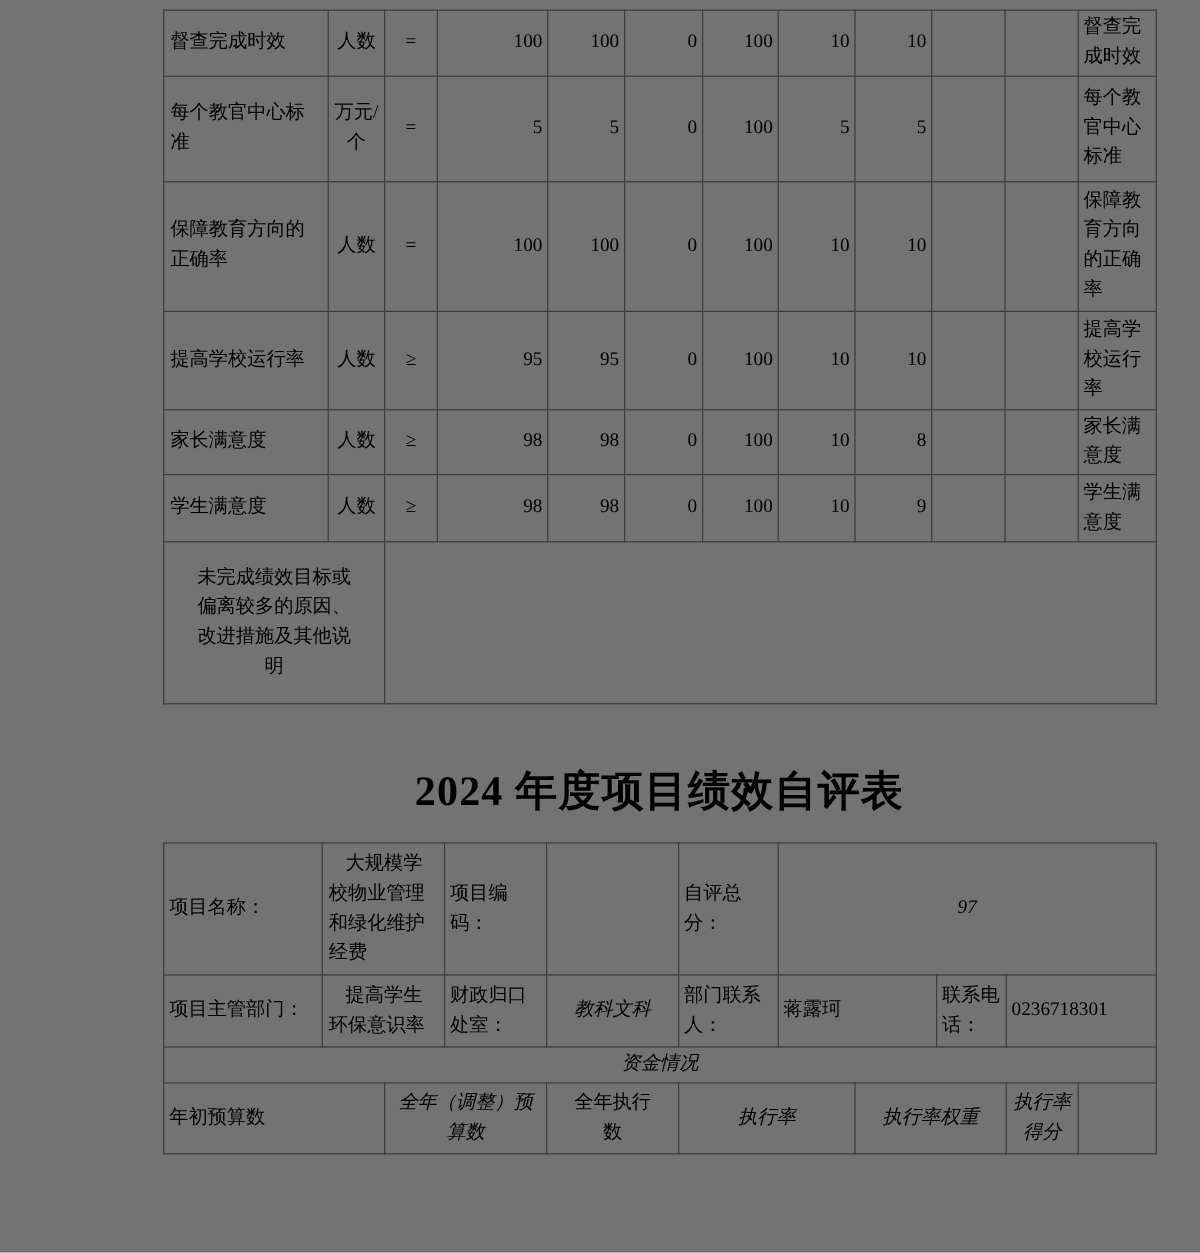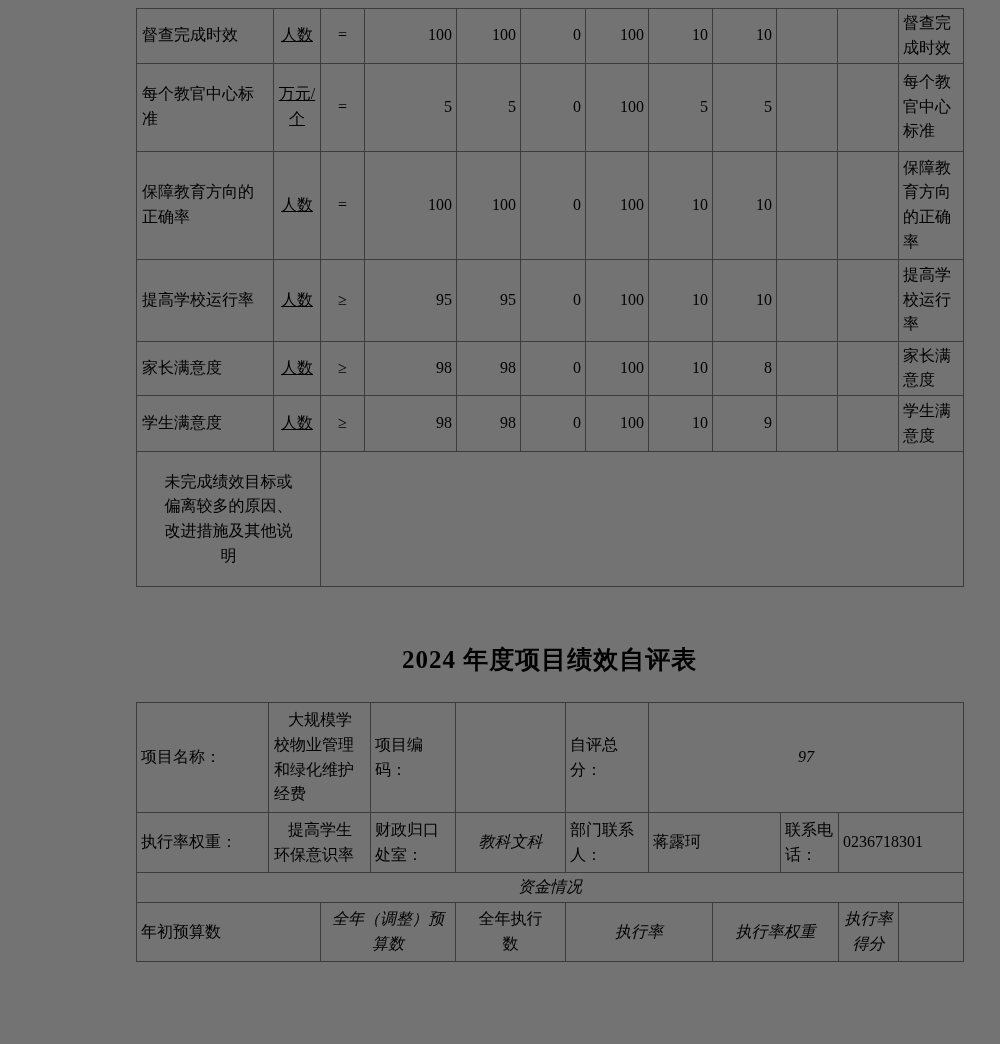--- a/index.html
+++ b/index.html
@@ -31,36 +31,36 @@
     font-size: 16px;
     line-height: 1.55;
     vertical-align: middle;
     padding: 2px 4px;
     word-break: break-all;
     overflow: hidden;
     text-align: left;
   }
   
   .t1 td.c-name   { text-align: left; padding-left: 5px; padding-right: 4px; }
-  .t1 td.c-unit   { text-align: center; padding: 2px 2px; text-decoration: underline; }
+  .t1 td.c-unit   { text-align: center; padding: 2px 2px; }
   .t1 td.c-op     { text-align: center; }
   .t1 td.c-num    { text-align: right; padding-right: 4px; }
   .t1 td.c-empty  { }
   .t1 td.c-name2  { text-align: left; padding: 2px 4px; }
   .t1 td.footer-label {
     text-align: center;
     padding: 4px 25px;
   }
   
   .doc-title {
     margin: 52px 0 0 0;
     height: 42px;
     line-height: 42px;
     text-align: center;
-    font-size: 25px;
+    font-size: 35px;
     font-weight: bold;
     letter-spacing: 1px;
   }
   
   .t2 { margin-top: 21px; }
   .t2 td.lbl     { text-align: left; padding-left: 4px; padding-right: 4px; }
   .t2 td.val-ind { text-align: left; padding: 2px 5px; text-indent: 14px; }
   .t2 td.ctr     { text-align: center; font-style: italic; }
   .t2 td.val-l   { text-align: left; padding-left: 4px; }
   .t2 td.hdr-pad { text-align: center; padding: 2px 15px; }
@@ -197,21 +197,21 @@
       <tbody>
         <tr style="height:110px">
           <td class="lbl">项目名称：</td>
           <td class="val-ind" colspan="2">大规模学校物业管理和绿化维护经费</td>
           <td class="lbl">项目编码：</td>
           <td></td>
           <td class="lbl">自评总分：</td>
           <td class="ctr" colspan="5">97</td>
         </tr>
         <tr style="height:60px">
-          <td class="lbl">执行率权重：</td>
+          <td class="lbl">项目主管部门：</td>
           <td class="val-ind" colspan="2">提高学生环保意识率</td>
           <td class="lbl">财政归口处室：</td>
           <td class="ctr">教科文科</td>
           <td class="lbl">部门联系人：</td>
           <td class="val-l" colspan="2">蒋露珂</td>
           <td class="lbl">联系电话：</td>
           <td class="val-l" colspan="2">0236718301</td>
         </tr>
         <tr style="height:30px">
           <td class="ctr" colspan="11">资金情况</td>

